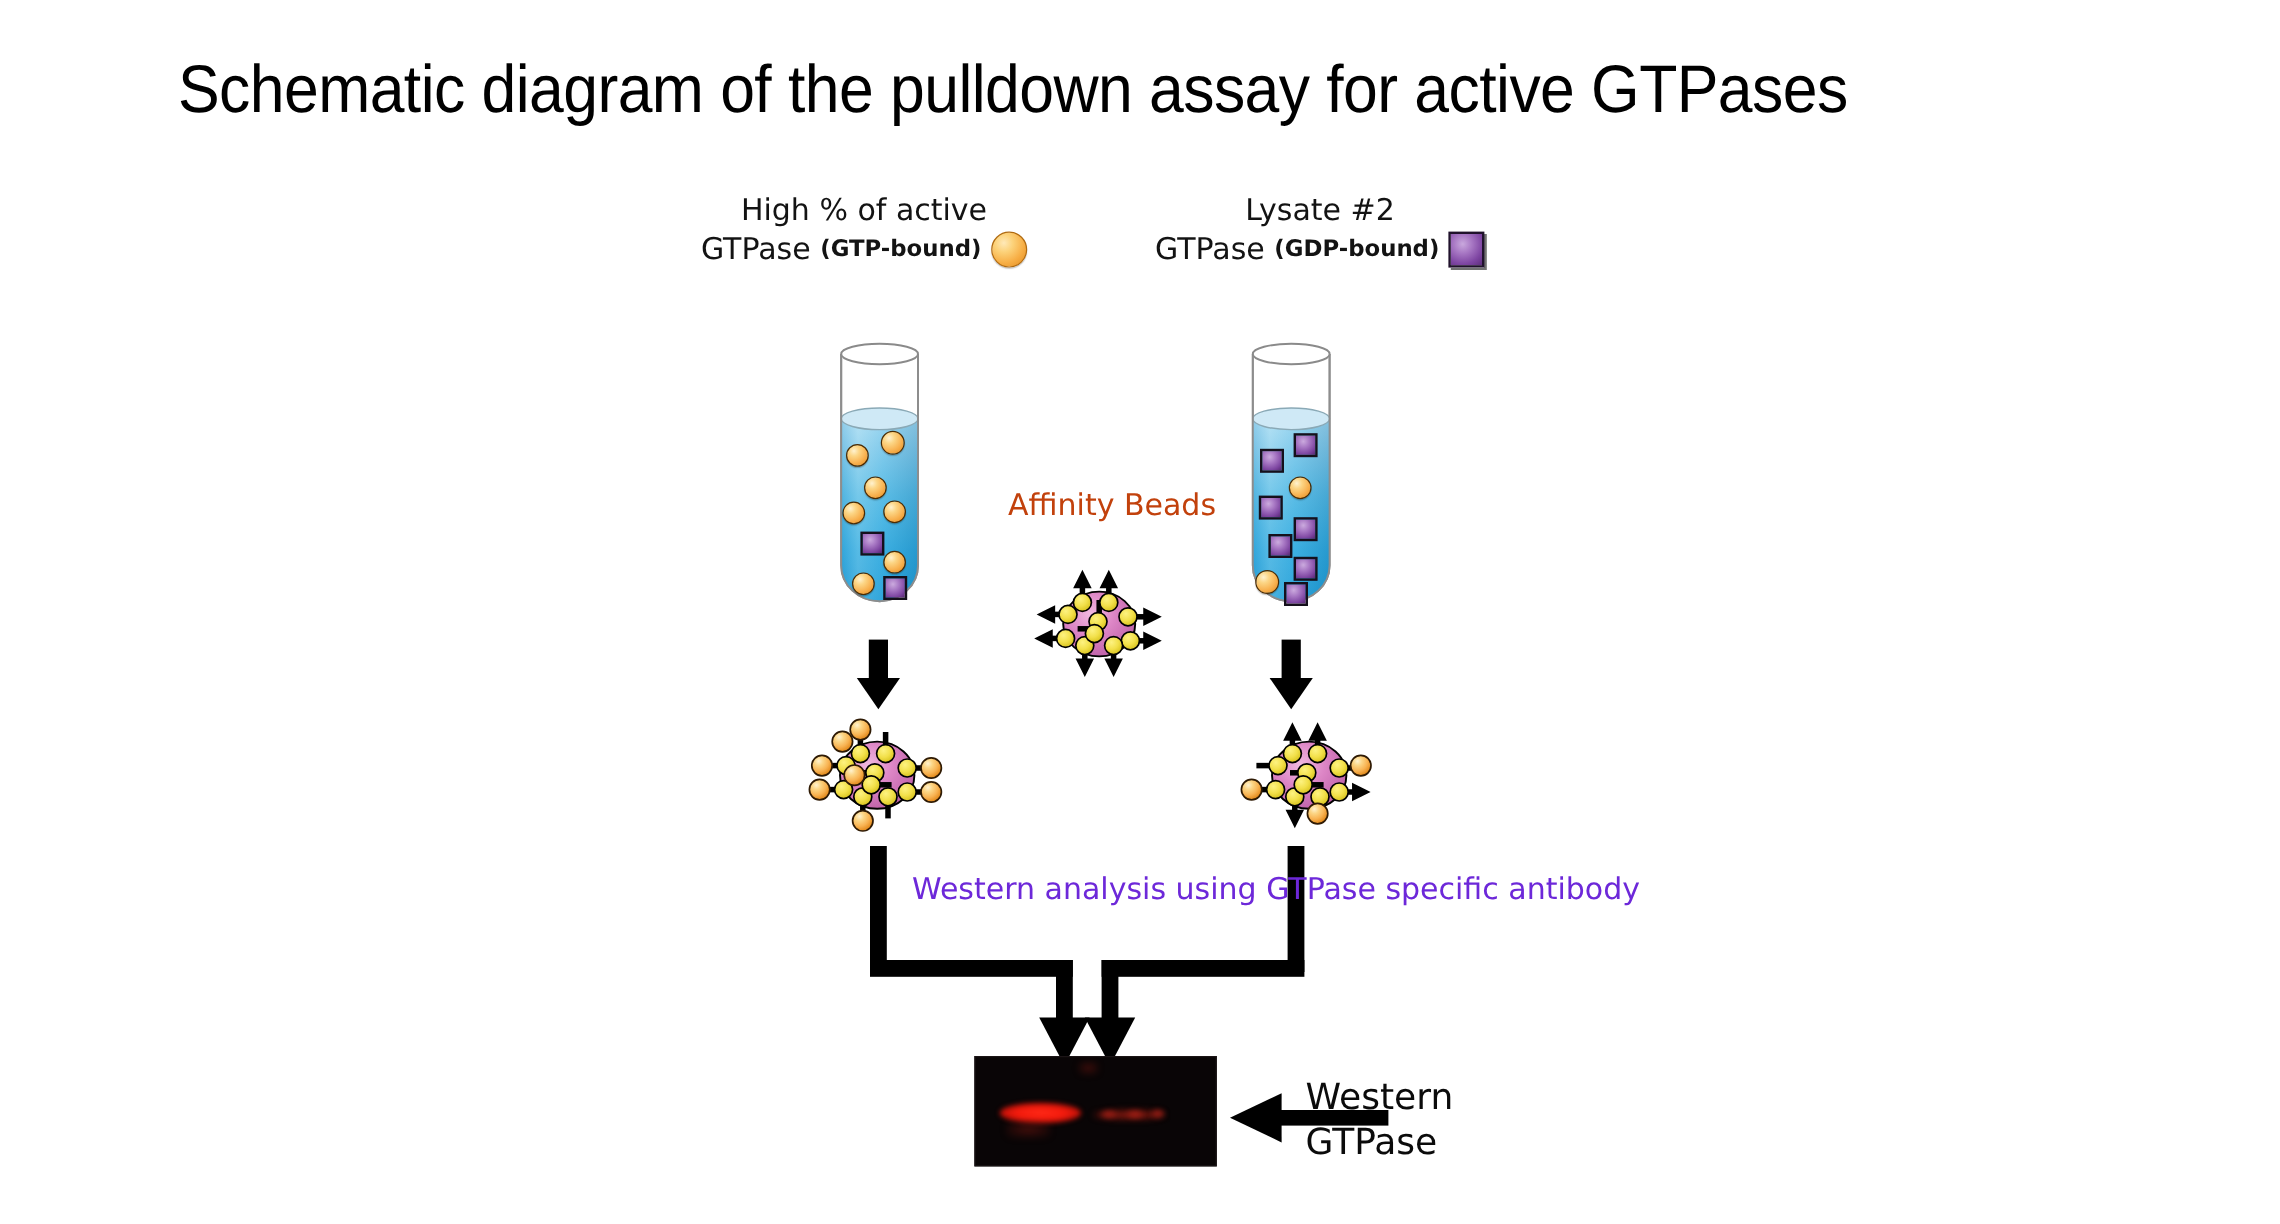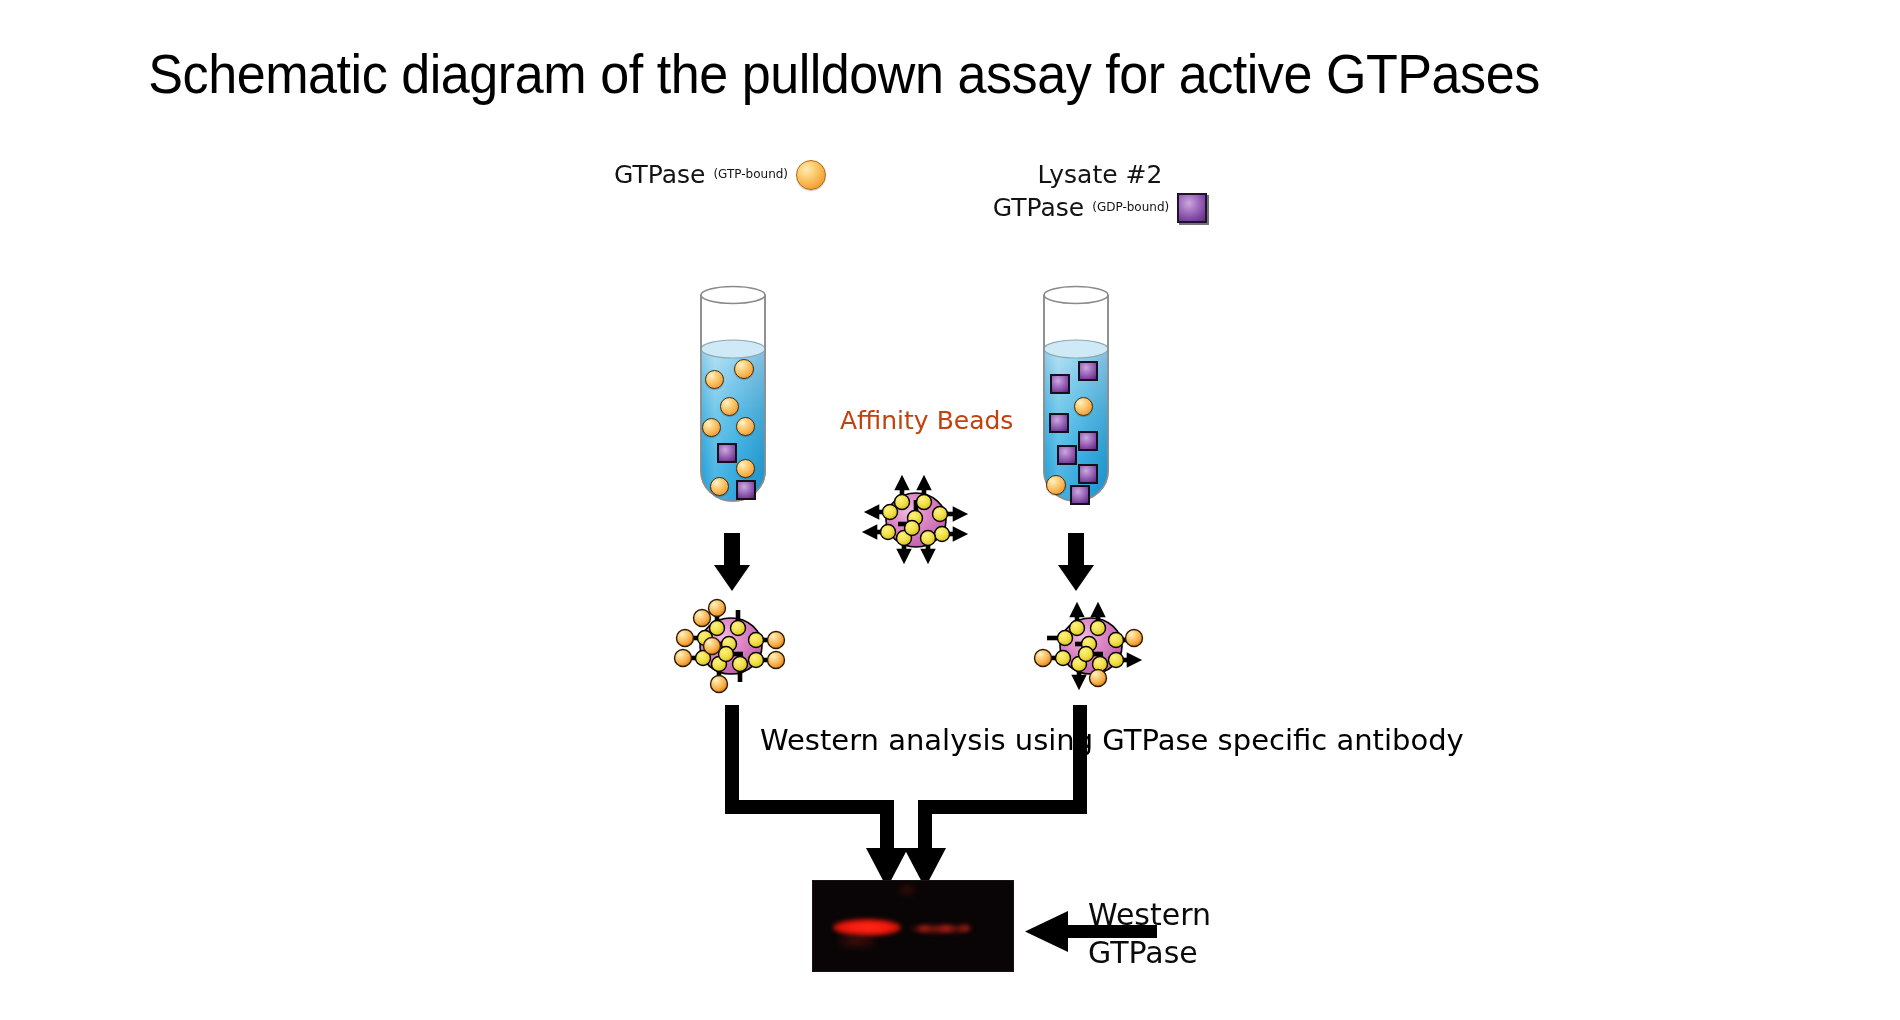--- a/index.html
+++ b/index.html
@@ -40,21 +40,22 @@
     position: absolute;
     text-align: center;
     font-family: "DejaVu Sans", sans-serif;
     font-size: 25px;
     line-height: 33px;
     color: #131313;
     white-space: nowrap;
   }
   .lysate-label .ln { display: block; }
   .lysate-label .small {
-    font-size: 12px;
+    font-size: 19px;
+    font-weight: bold;
   }
   .inline-row {
     display: inline-flex;
     align-items: center;
     gap: 8px;
   }
 
   
   .sphere-sm {
     display: inline-block;
@@ -122,23 +123,23 @@
     width: 1900px; height: 1020px;
     pointer-events: none;
   }
   .arrow-layer svg { display: block; overflow: visible; }
 
   
   .western-text {
     position: absolute;
     text-align: center;
     font-family: "DejaVu Sans", sans-serif;
-    font-size: 29px;
+    font-size: 25px;
     line-height: 31px;
-    color: #000000;
+    color: #6d28d9;
     white-space: nowrap;
   }
 
   
   .blot {
     position: absolute;
     background: #090506;
     border: 1px solid #1b1416;
     overflow: hidden;
   }
@@ -177,20 +178,21 @@
   .blot-callout .ln { display:block; }
 </style>
 </head>
 <body>
 
 <div id="stage">
 
   <div class="title">Schematic diagram of the pulldown assay for active GTPases</div>
 
   <div class="lysate-label" style="left:560px; top:158px; width:320px;">
+    <span class="ln">High % of active</span>
     <span class="ln">
       <span class="inline-row">
         <span>GTPase</span>
         <span class="small">(GTP-bound)</span>
         <span class="sphere-sm"></span>
       </span>
     </span>
   </div>
 
   <div class="lysate-label" style="left:930px; top:158px; width:340px;">

